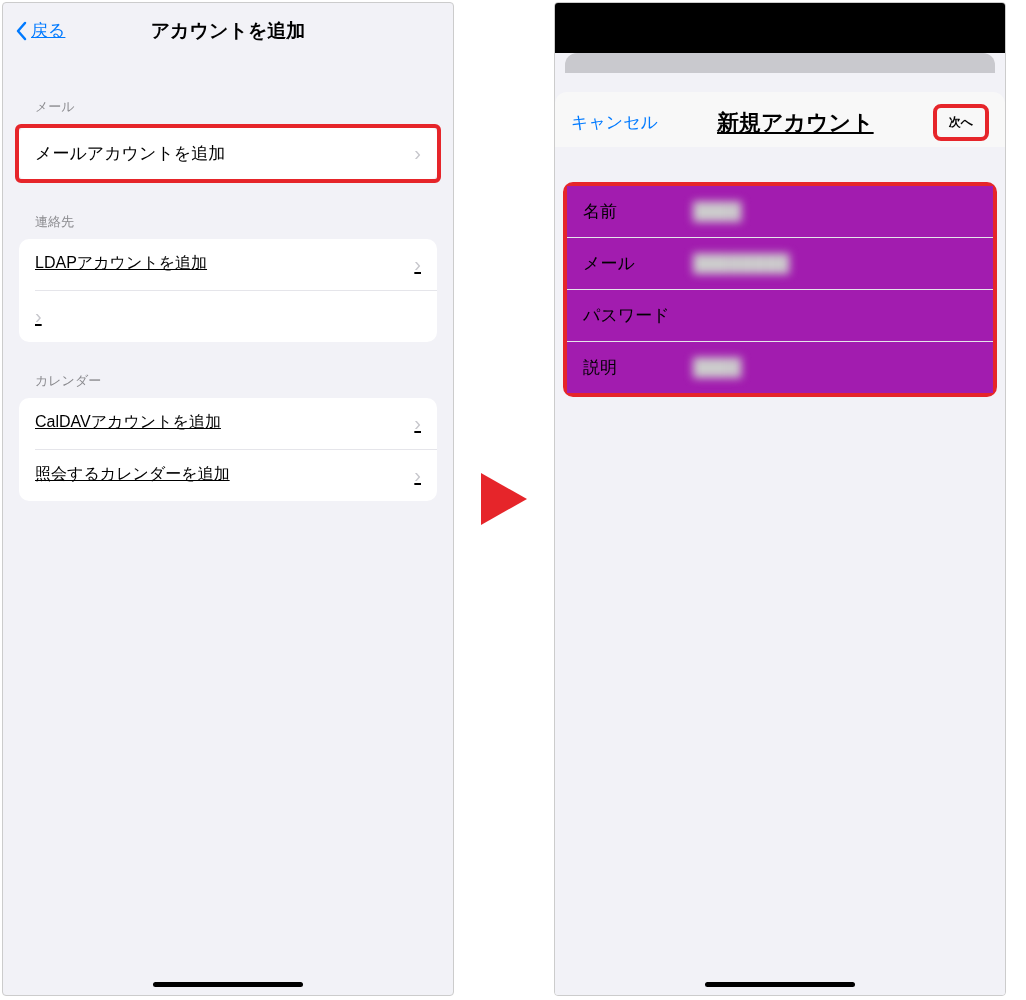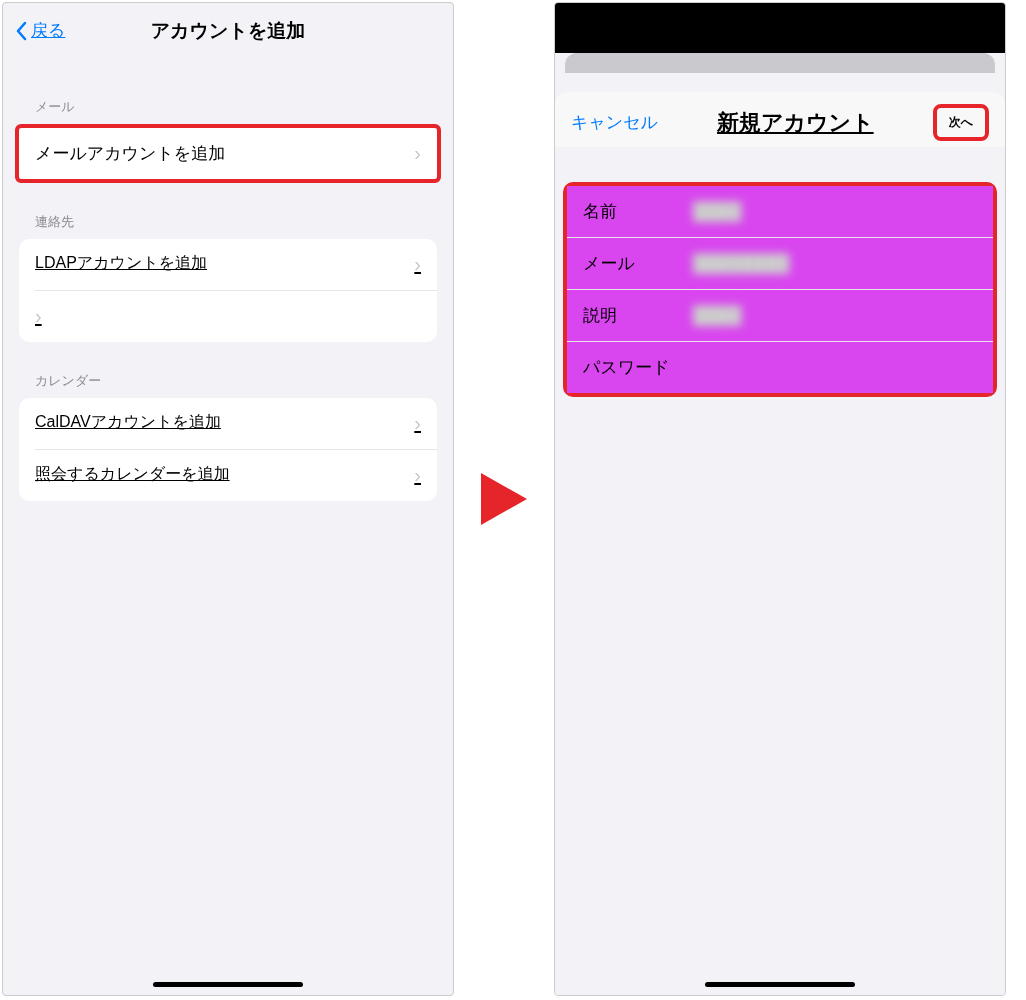--- a/index.html
+++ b/index.html
@@ -73,21 +73,21 @@
     .red-box-next {
       border: 4px solid #e6252a;
       border-radius: 8px;
       padding: 2px 4px;
     }
     .arrow-col {
       display: flex; align-items: center; justify-content: center;
       height: 994px; width: 60px;
     }
     .form-group {
-      background: #d946ef;
+      background: #a21caf;
       overflow: hidden;
     }
     .form-row {
       display: flex; align-items: center;
       padding: 14px 16px; min-height: 50px;
       font-size: 17px;
     }
     .form-row + .form-row { border-top: 1px solid #e5e5ea; }
     .form-label { width: 110px; flex-shrink: 0; }
     .form-value {
@@ -190,25 +190,25 @@
       <div class="form-group">
         <div class="form-row">
           <div class="form-label">名前</div>
           <div class="form-value">████</div>
         </div>
         <div class="form-row">
           <div class="form-label">メール</div>
           <div class="form-value">████████</div>
         </div>
         <div class="form-row">
+          <div class="form-label">パスワード</div>
+          <div class="form-value"></div>
+        </div>
+        <div class="form-row">
           <div class="form-label">説明</div>
           <div class="form-value">████</div>
         </div>
-        <div class="form-row">
-          <div class="form-label">パスワード</div>
-          <div class="form-value"></div>
-        </div>
       </div>
     </div>
 
     <div class="home-indicator"></div>
   </div>
 </div>
 
 </body></html>

